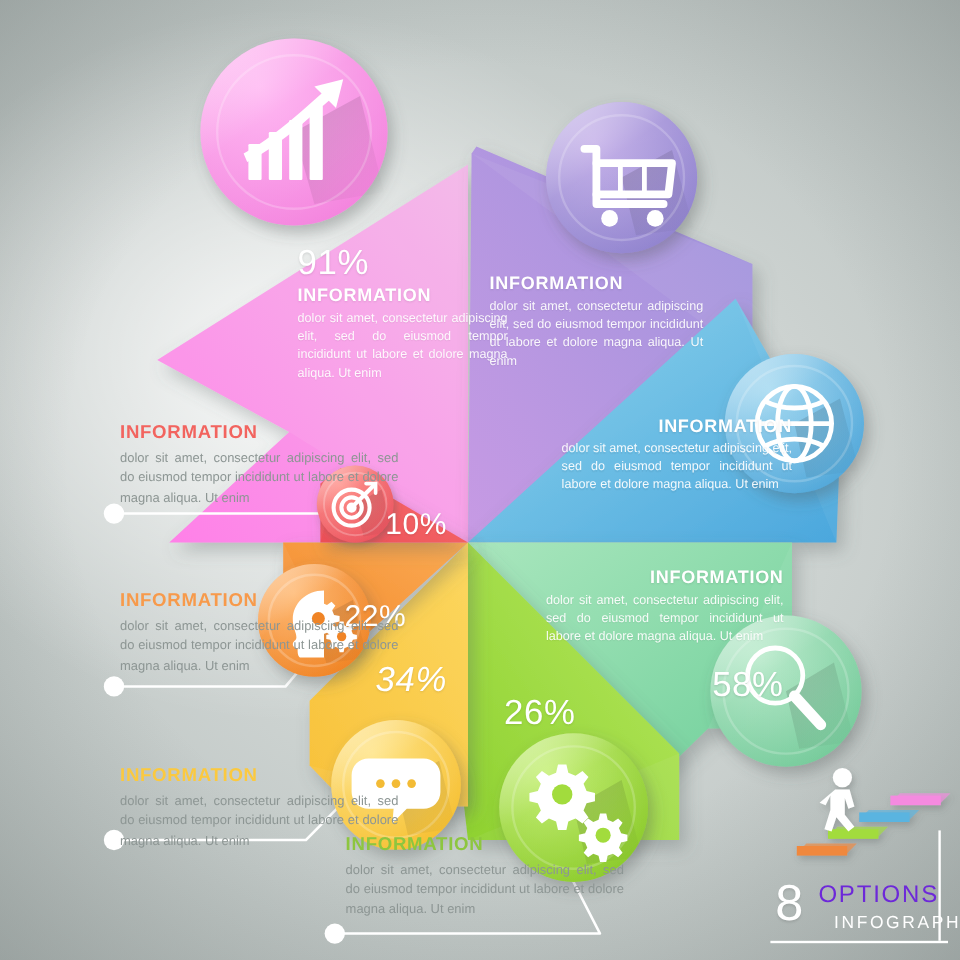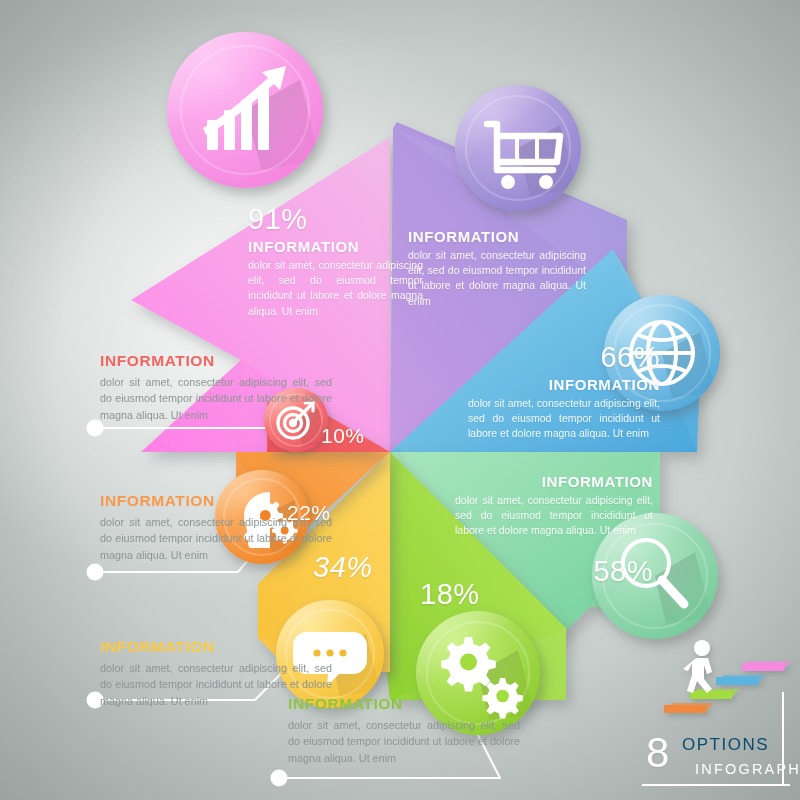--- a/index.html
+++ b/index.html
@@ -19,37 +19,37 @@
   .bg-vig{position:absolute;inset:0;
       background:radial-gradient(ellipse 78% 75% at 50% 48%, rgba(0,0,0,0) 55%, rgba(80,90,88,.30) 100%);}
 
   
   #wheel{position:absolute;left:0;top:0;width:800px;height:800px;}
 
   
   .blade-txt{position:absolute;color:#fff;}
   .pct{font-size:29px;font-weight:400;letter-spacing:.5px;
        text-shadow:0 1px 2px rgba(0,0,0,.12);line-height:1;}
-  .pct.small{font-size:21px;}
+  .pct.small{font-size:25px;}
   .hdr{font-size:15px;font-weight:bold;letter-spacing:.6px;margin-top:4px;
        text-shadow:0 1px 2px rgba(0,0,0,.10);}
   .body{font-size:10.5px;line-height:1.45;color:rgba(255,255,255,.92);
         margin-top:3px;text-shadow:0 1px 1px rgba(0,0,0,.07);}
 
   
   .callout{position:absolute;width:232px;}
   .callout .c-hdr{font-size:15.5px;font-weight:bold;letter-spacing:.6px;}
   .callout .c-body{font-size:10.8px;line-height:1.52;color:#8d9694;margin-top:4px;
                    text-align:justify;}
 
   
   #logo{position:absolute;left:640px;top:632px;width:150px;height:158px;}
   #logo .lg-num{position:absolute;left:6px;top:100px;font-size:42px;color:#fff;
       font-weight:300;letter-spacing:0;line-height:1;text-shadow:0 1px 2px rgba(0,0,0,.10);}
-  #logo .lg-opt{position:absolute;left:42px;top:104px;font-size:17px;color:#0c4a6e;
+  #logo .lg-opt{position:absolute;left:42px;top:104px;font-size:20px;color:#6d28d9;
       letter-spacing:1.5px;font-weight:300;line-height:1;}
   #logo .lg-inf{position:absolute;left:55px;top:130px;font-size:14.5px;color:#fff;
       letter-spacing:2.2px;font-weight:300;line-height:1;}
   #logo .lg-rule-v{position:absolute;right:6px;top:60px;width:2px;height:92px;background:#fff;}
   #logo .lg-rule-h{position:absolute;left:2px;bottom:4px;height:2px;width:148px;background:#fff;}
 </style>
 </head>
 <body>
 
 <div id="stage">
@@ -383,33 +383,32 @@
     <div class="hdr">INFORMATION</div>
     <div class="body" style="text-align:justify;width:175px;">dolor sit amet, consectetur adipiscing elit, sed do eiusmod tempor incididunt ut labore et dolore magna aliqua. Ut enim</div>
   </div>
 
   <div class="blade-txt" style="left:408px;top:224px;width:190px;">
     <div class="hdr">INFORMATION</div>
     <div class="body" style="text-align:justify;width:178px;">dolor sit amet, consectetur adipiscing elit, sed do eiusmod tempor incididunt ut labore et dolore magna aliqua. Ut enim</div>
   </div>
 
   <div class="blade-txt" style="left:468px;top:343px;width:192px;text-align:right;">
-    <div class="pct">66%</div>
     <div class="hdr">INFORMATION</div>
     <div class="body" style="text-align:justify;width:192px;">dolor sit amet, consectetur adipiscing elit, sed do eiusmod tempor incididunt ut labore et dolore magna aliqua. Ut enim</div>
   </div>
 
   <div class="blade-txt" style="left:455px;top:473px;width:198px;text-align:right;">
     <div class="hdr" style="margin-top:0;">INFORMATION</div>
     <div class="body" style="text-align:justify;width:198px;">dolor sit amet, consectetur adipiscing elit, sed do eiusmod tempor incididunt ut labore et dolore magna aliqua. Ut enim</div>
     <div class="pct" style="margin-top:18px;">58%</div>
   </div>
 
   <div class="blade-txt" style="left:420px;top:580px;">
-    <div class="pct">18%</div>
+    <div class="pct">26%</div>
   </div>
 
   <div class="blade-txt" style="left:313px;top:553px;font-style:italic;">
     <div class="pct">34%</div>
   </div>
 
   <div class="blade-txt" style="left:287px;top:486px;margin-top:16px;">
     <div class="pct small">22%</div>
   </div>
 

